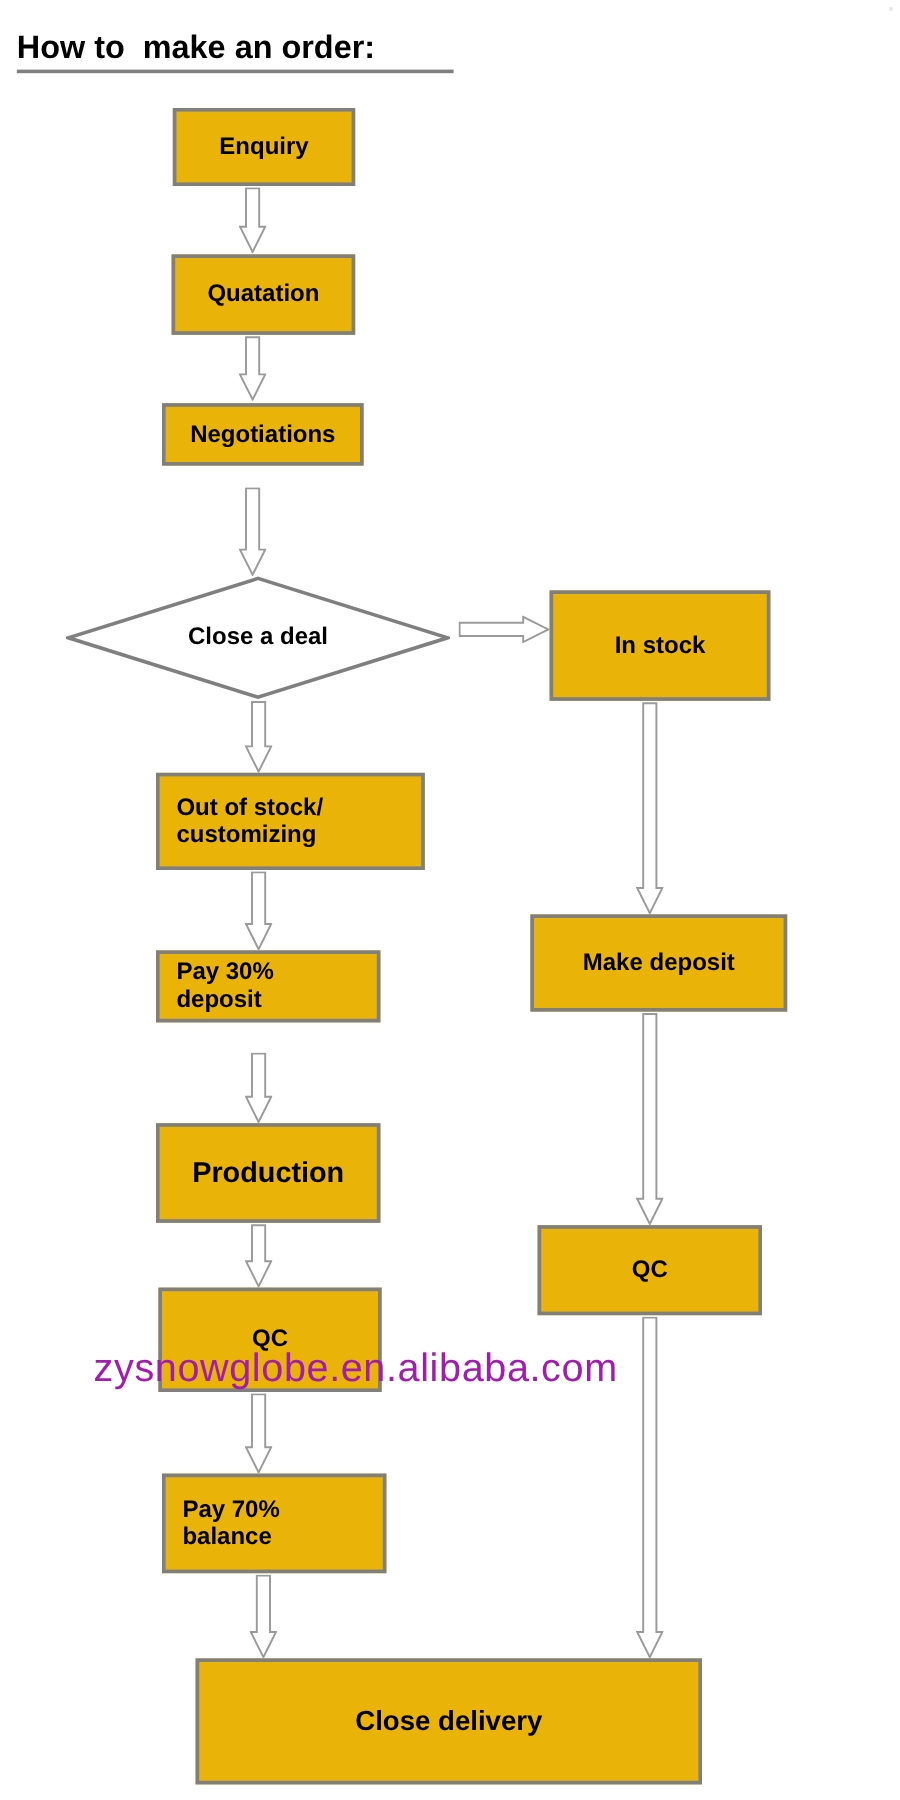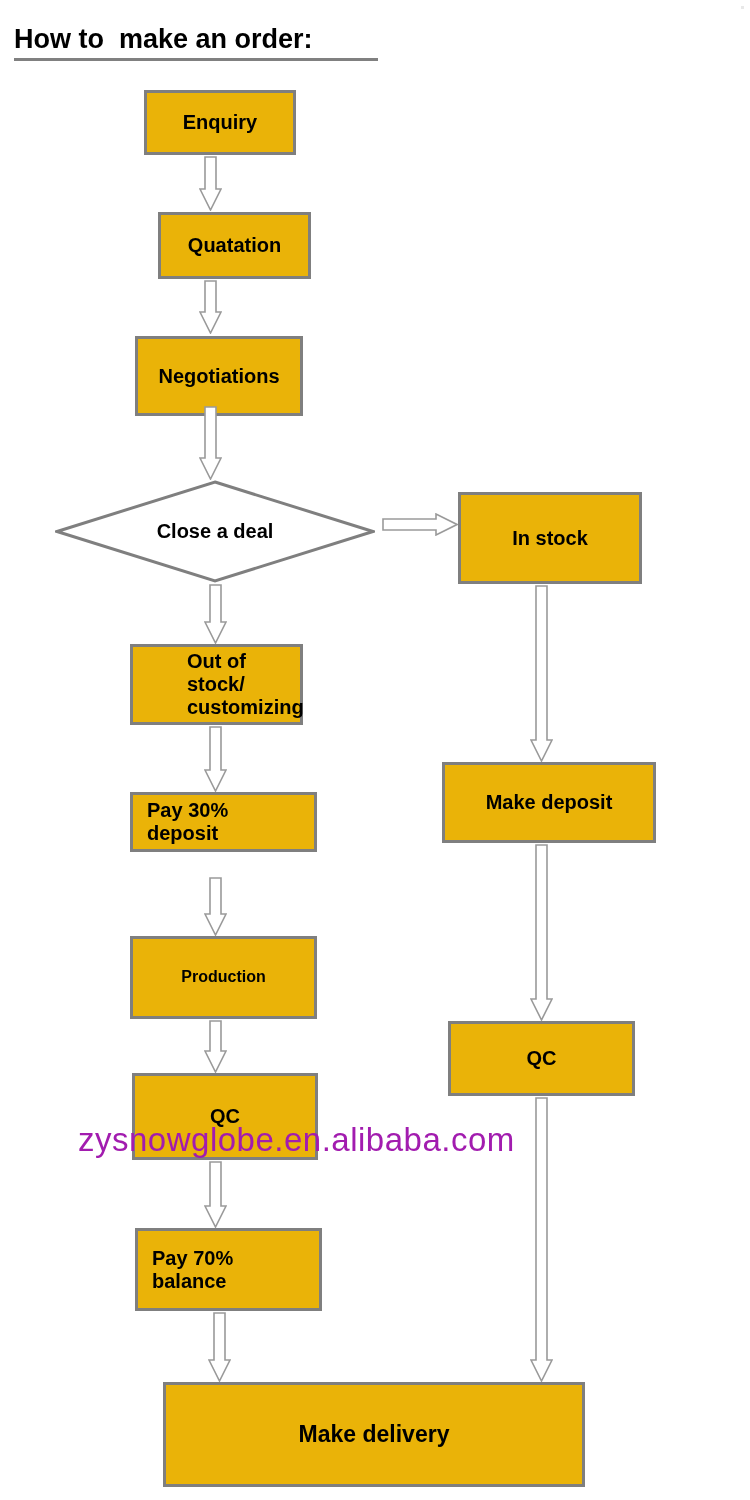--- a/index.html
+++ b/index.html
@@ -119,61 +119,61 @@
 
 <div id="canvas">
 
   <div class="title">How to  make an order:</div>
   <div class="title-rule"></div>
 
   <div id="nodes-layer">
       <div class="node center" style="left: 144px; top: 90px; width: 152px; height: 65px; font-size: 20px;">
         <span class="lbl">Enquiry</span>
       </div>
-      <div class="node center" style="left: 158px; top: 212px; width: 153px; height: 67px; font-size: 20px;">
+      <div class="node center" style="left: 143px; top: 212px; width: 153px; height: 67px; font-size: 20px;">
         <span class="lbl">Quatation</span>
       </div>
-      <div class="node center" style="left: 135px; top: 336px; width: 168px; height: 80px; font-size: 20px;">
+      <div class="node center" style="left: 135px; top: 336px; width: 168px; height: 52px; font-size: 20px;">
         <span class="lbl">Negotiations</span>
       </div>
       <div class="diamond-wrap" style="left: 55px; top: 480px; width: 320px; height: 103px;">
         <svg width="320" height="103">
           <polygon points="160,2 318,51.5 160,101 2,51.5" fill="#ffffff" stroke="#7f7f7f" stroke-width="3"></polygon>
         </svg>
         <div class="diamond-label" style="font-size: 20px;">Close a deal</div>
       </div>
       <div class="node center" style="left: 458px; top: 492px; width: 184px; height: 92px; font-size: 20px;">
         <span class="lbl">In stock</span>
       </div>
-      <div class="node left" style="left: 130px; top: 644px; width: 173px; height: 81px; font-size: 20px; padding-left: 40px;">
+      <div class="node left" style="left: 130px; top: 644px; width: 224px; height: 81px; font-size: 20px;">
         <span class="lbl">Out of stock/
 customizing</span>
       </div>
       <div class="node center" style="left: 442px; top: 762px; width: 214px; height: 81px; font-size: 20px;">
         <span class="lbl">Make deposit</span>
       </div>
       <div class="node left" style="left: 130px; top: 792px; width: 187px; height: 60px; font-size: 20px;">
         <span class="lbl">Pay 30%
 deposit</span>
       </div>
-      <div class="node center" style="left: 130px; top: 936px; width: 187px; height: 83px; font-size: 16px;">
+      <div class="node center" style="left: 130px; top: 936px; width: 187px; height: 83px; font-size: 24px;">
         <span class="lbl">Production</span>
       </div>
       <div class="node center" style="left: 448px; top: 1021px; width: 187px; height: 75px; font-size: 20px;">
         <span class="lbl">QC</span>
       </div>
       <div class="node center" style="left: 132px; top: 1073px; width: 186px; height: 87px; font-size: 20px;">
         <span class="lbl">QC</span>
       </div>
       <div class="node left" style="left: 135px; top: 1228px; width: 187px; height: 83px; font-size: 20px;">
         <span class="lbl">Pay 70%
 balance</span>
       </div>
       <div class="node center" style="left: 163px; top: 1382px; width: 422px; height: 105px; font-size: 23px;">
-        <span class="lbl">Make delivery</span>
+        <span class="lbl">Close delivery</span>
       </div>
     </div>
   <div id="edges-layer">
       <div class="arrow" style="left: 198.5px; top: 156px;">
         <svg width="23" height="55">
           <path d="M6,1 L17,1 L17,33 L22,33 L11.5,54 L1,33 L6,33 Z" fill="#ffffff" stroke="#9a9a9a" stroke-width="1.6" stroke-linejoin="miter"></path>
         </svg>
       </div>
       <div class="arrow" style="left: 198.5px; top: 280px;">
         <svg width="23" height="54">

